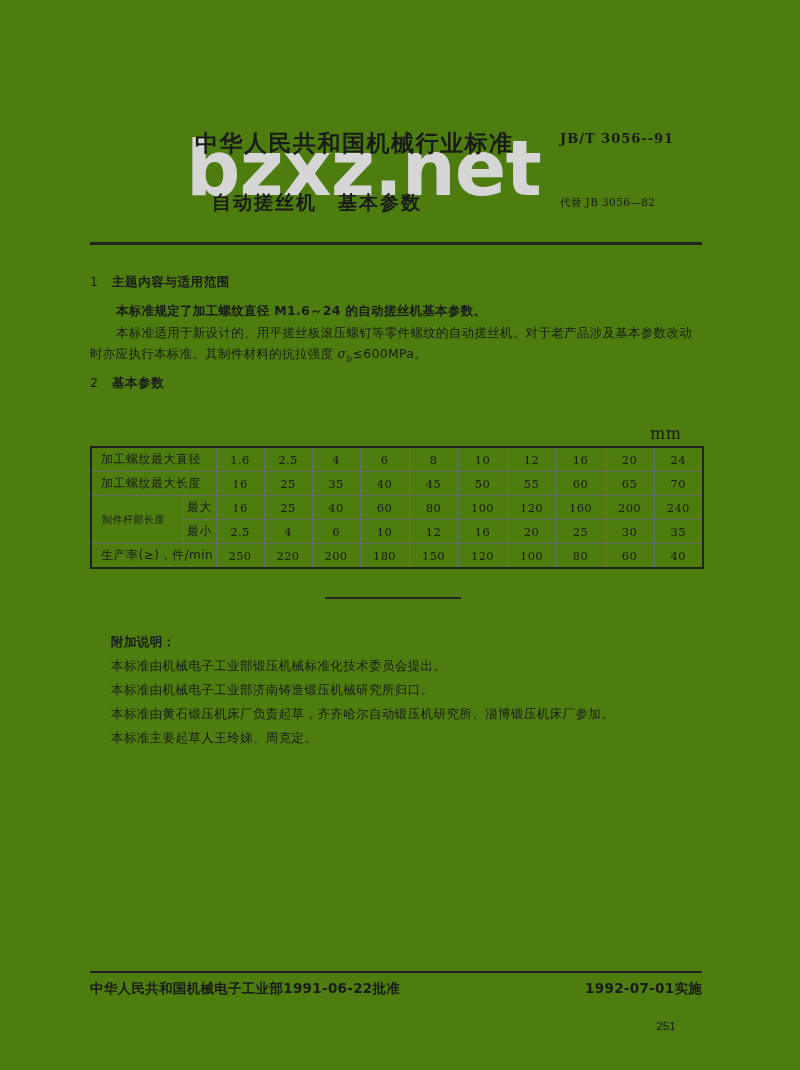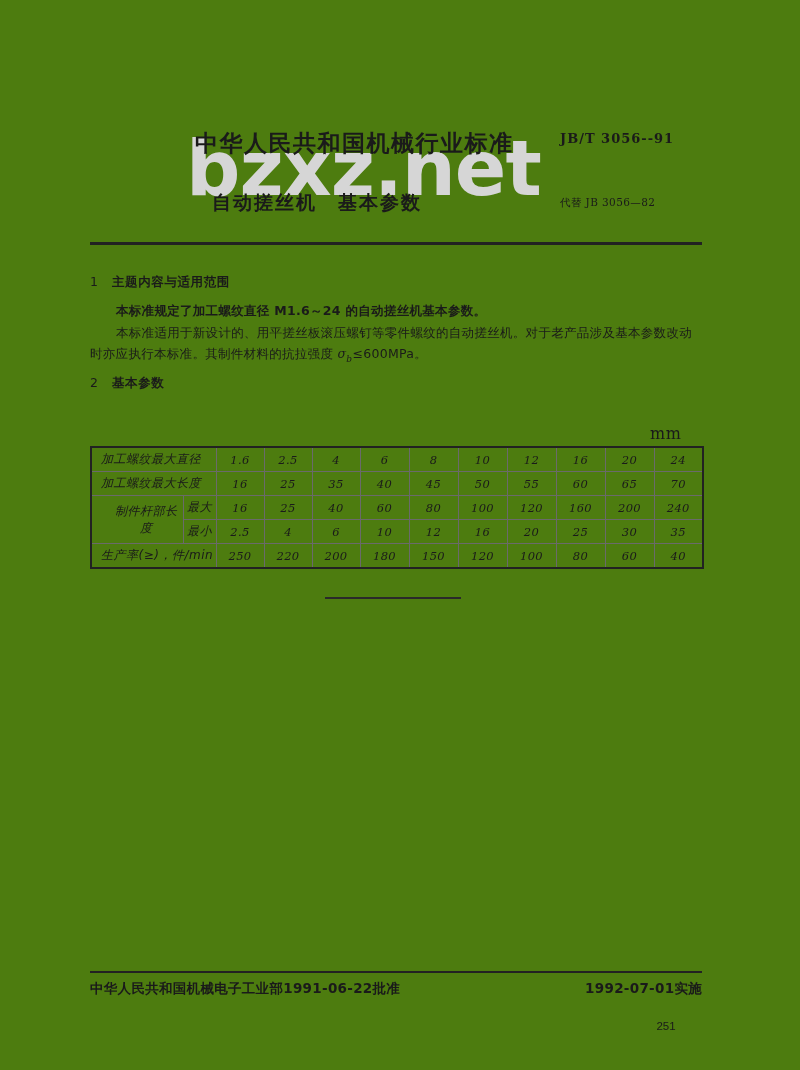--- a/index.html
+++ b/index.html
@@ -175,41 +175,40 @@
   #param-table td {
     border: 1px solid #6a6a6a;
     text-align: center;
     vertical-align: middle;
     height: 23px;
     padding: 0;
     font-family: "DejaVu Serif", "Liberation Serif", serif;
     font-size: 11.5px;
     letter-spacing: 0.4px;
     color: #1a1a1a;
-    font-style: italic;
   }
   #param-table td.rowhead {
     font-family: "DejaVu Sans", "Liberation Sans", sans-serif;
     font-size: 12px;
     letter-spacing: 0.5px;
     text-align: left;
     padding-left: 9px;
   }
   #param-table td.subhead {
     font-family: "DejaVu Sans", "Liberation Sans", sans-serif;
     font-size: 12px;
     letter-spacing: 0.5px;
     text-align: center;
   }
   #param-table td.mergehead {
     font-family: "DejaVu Sans", "Liberation Sans", sans-serif;
-    font-size: 12px;
+    font-size: 10px;
     letter-spacing: 0.5px;
-    text-align: center;
-    padding-left: 18px;
+    text-align: left;
+    padding-left: 10px;
   }
   #param-table tr.thick-top td { border-top: 2px solid #222; }
   #param-table tr.thick-bot td { border-bottom: 2px solid #222; }
   #param-table td.lcap { border-left: 2px solid #222; }
   #param-table td.rcap { border-right: 2px solid #222; }
 
   
   #addendum {
     position: absolute;
     left: 111px;
@@ -380,19 +379,26 @@
       <td>100</td>
       <td>80</td>
       <td>60</td>
       <td class="rcap">40</td>
     </tr>
   </tbody>
     </table>
 
   <div class="rule-short" style="top:597px;"></div>
 
+  <div id="addendum">
+    <div class="ad-title">附加说明：</div>
+    <div>本标准由机械电子工业部锻压机械标准化技术委员会提出。</div>
+    <div>本标准由机械电子工业部济南铸造锻压机械研究所归口。</div>
+    <div>本标准由黄石锻压机床厂负责起草，齐齐哈尔自动锻压机研究所、淄博锻压机床厂参加。</div>
+    <div>本标准主要起草人王玲娣、周克定。</div>
+  </div>
 
   <div class="rule-footer" style="top:971px;"></div>
   <div class="foot-left">中华人民共和国机械电子工业部1991-06-22批准</div>
   <div class="foot-right">1992-07-01实施</div>
   <div class="page-no">251</div>
 
 </div>
 
 </body></html>

